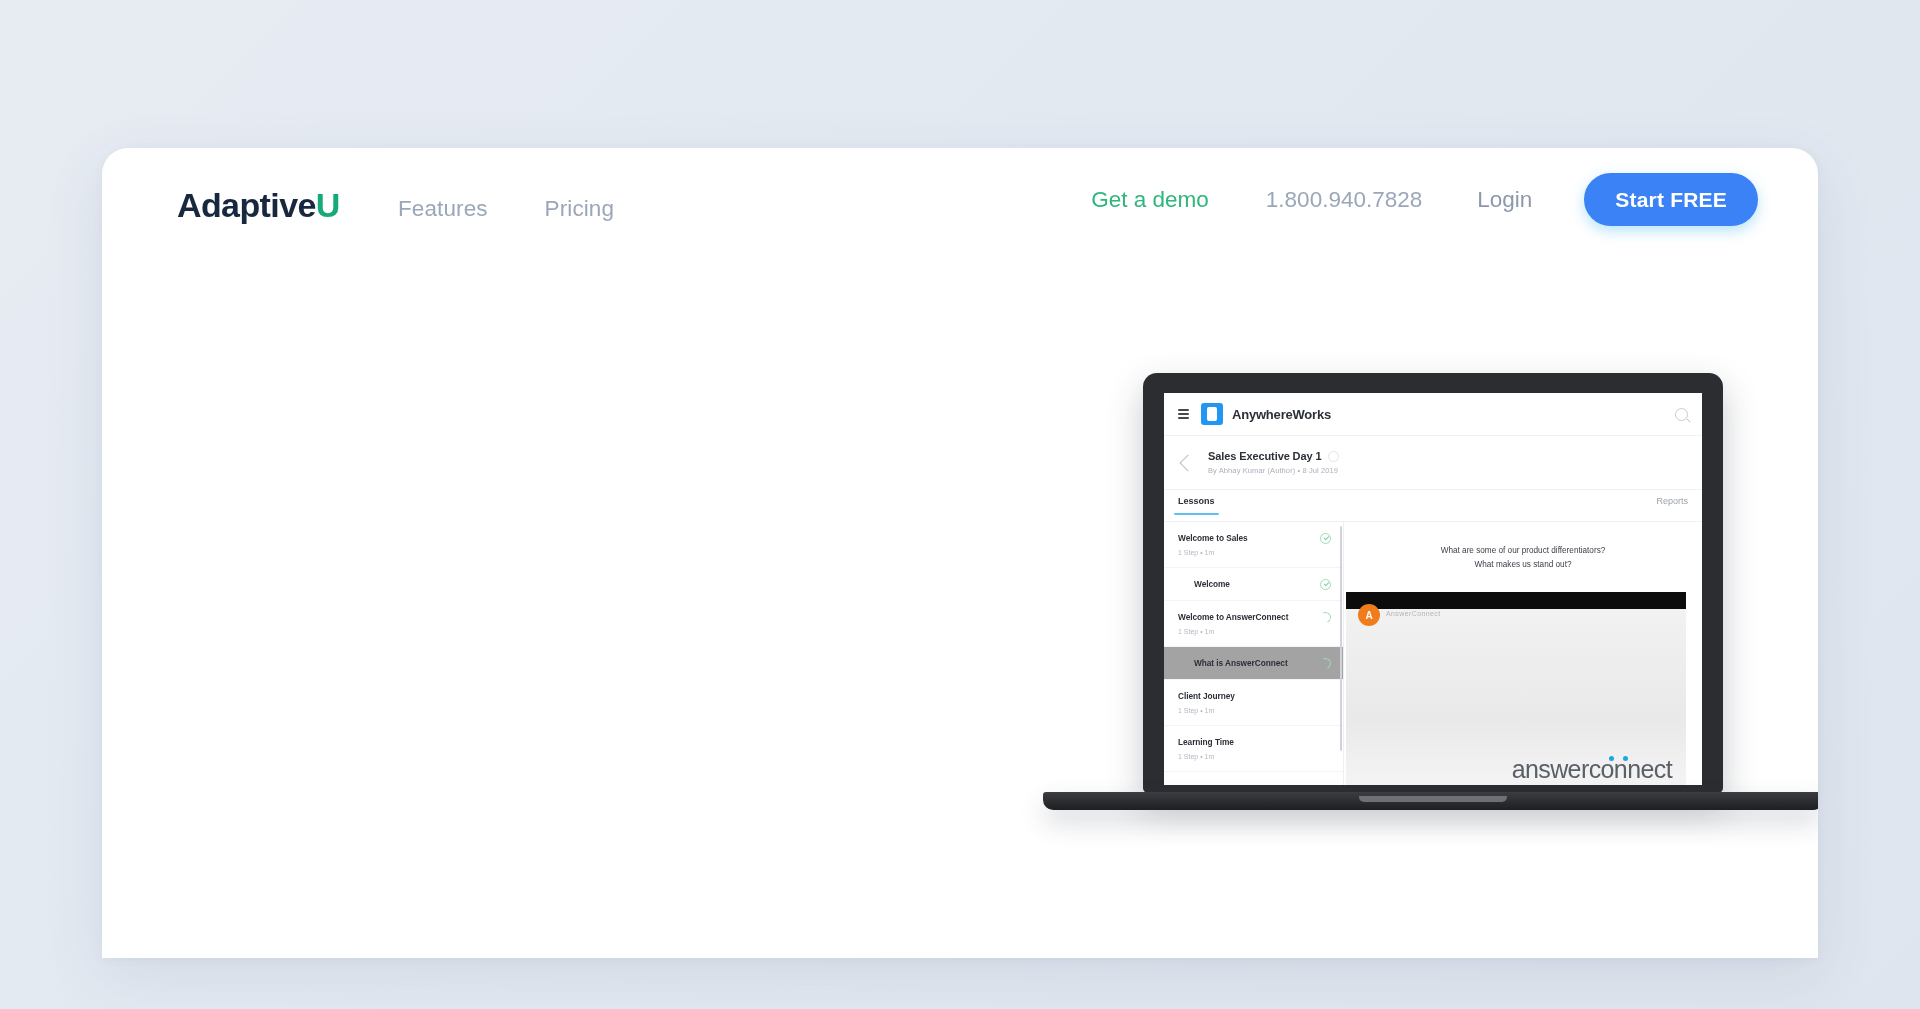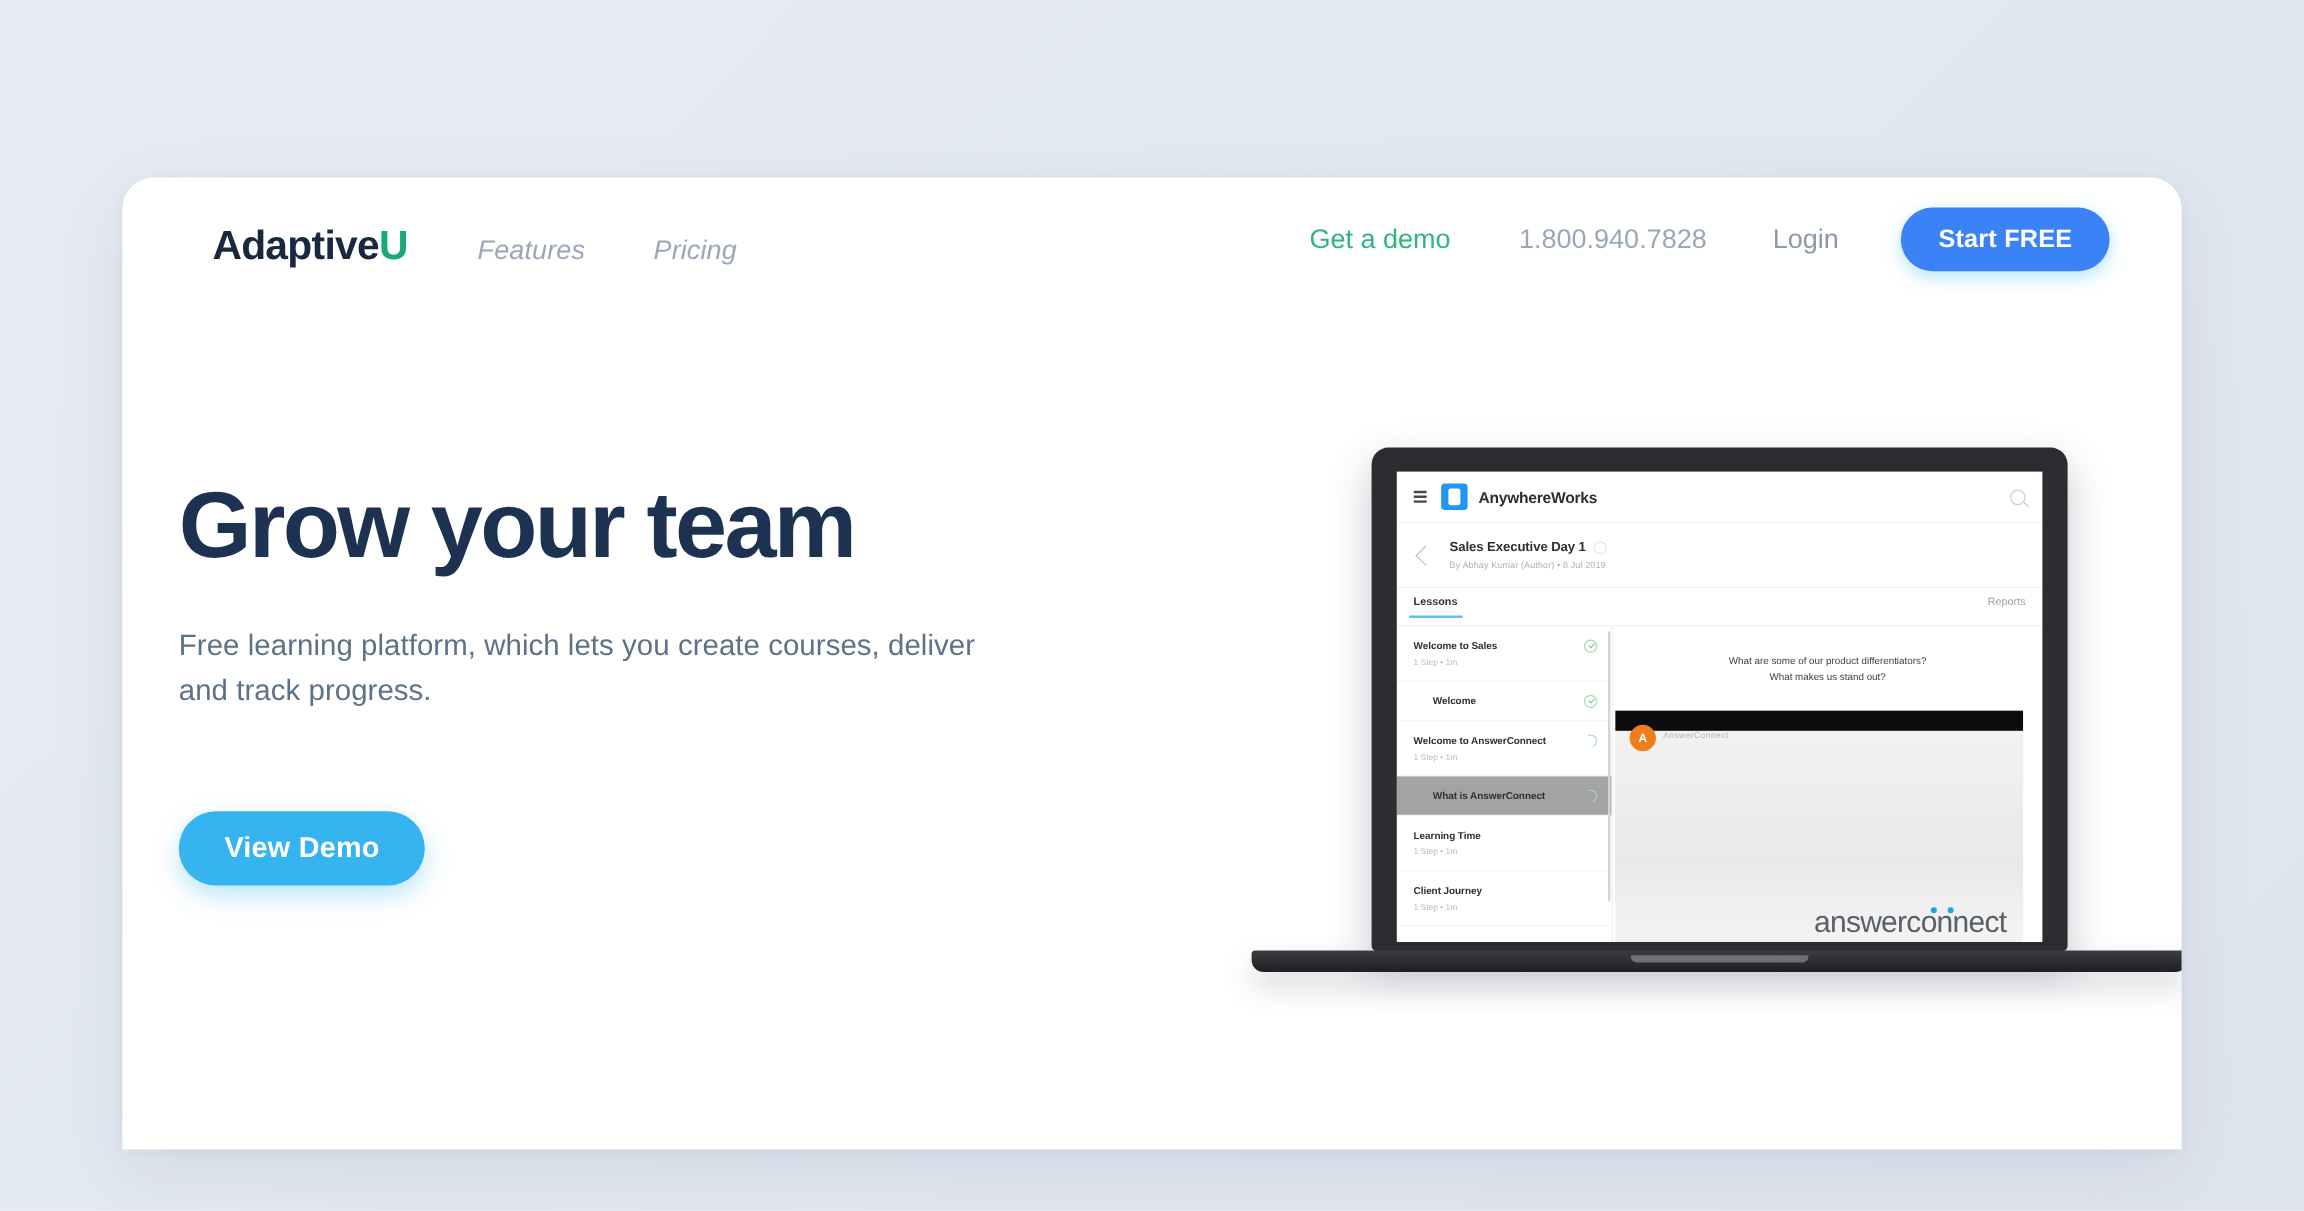--- a/index.html
+++ b/index.html
@@ -51,21 +51,20 @@
     white-space: nowrap;
   }
   .brand .brand-accent { color: #16a97a; }
 
   .nav-left {
     position: absolute;
     left: 296px;
     top: 48px;
     display: flex;
     gap: 57px;
-    font-style: italic;
   }
   .nav-link {
     font-size: 22.5px;
     color: #9aa7b8;
     letter-spacing: 0.1px;
     white-space: nowrap;
     cursor: pointer;
   }
 
   .nav-right {
@@ -489,25 +488,20 @@
     </div>
 
     <div class="nav-right">
       <span class="nav-demo">Get a demo</span>
       <span class="nav-phone">1.800.940.7828</span>
       <span class="nav-login">Login</span>
       <button class="btn-start">Start FREE</button>
     </div>
   </div>
 
-  <div class="hero-text">
-    <h1 class="hero-title">Grow your team</h1>
-    <p class="hero-sub">Free learning platform, which lets you create courses, deliver and track progress.</p>
-    <button class="btn-demo">View Demo</button>
-  </div>
 
   <div class="laptop">
     <div class="laptop-lid">
       <div class="laptop-screen">
 
         <div class="app-topbar">
           <div class="hamburger">
             <span></span>
               <span></span>
               <span></span>
@@ -561,26 +555,26 @@
             </div>
 
             <div class="lesson-item sub selected">
               <div class="lesson-name">What is AnswerConnect</div>
               <div class="lesson-badge">
                   <div class="badge-partial"></div>
                 </div>
             </div>
 
             <div class="lesson-item">
+              <div class="lesson-name">Client Journey</div>
+              <div class="lesson-sub">1 Step  •  1m</div>
+            </div>
+
+            <div class="lesson-item">
               <div class="lesson-name">Learning Time</div>
-              <div class="lesson-sub">1 Step  •  1m</div>
-            </div>
-
-            <div class="lesson-item">
-              <div class="lesson-name">Client Journey</div>
               <div class="lesson-sub">1 Step  •  1m</div>
             </div>
 
             <div class="lesson-item">
               <div class="lesson-name">Department Structure</div>
             </div>
 
             <div class="list-scrollbar"></div>
           </div>
 

